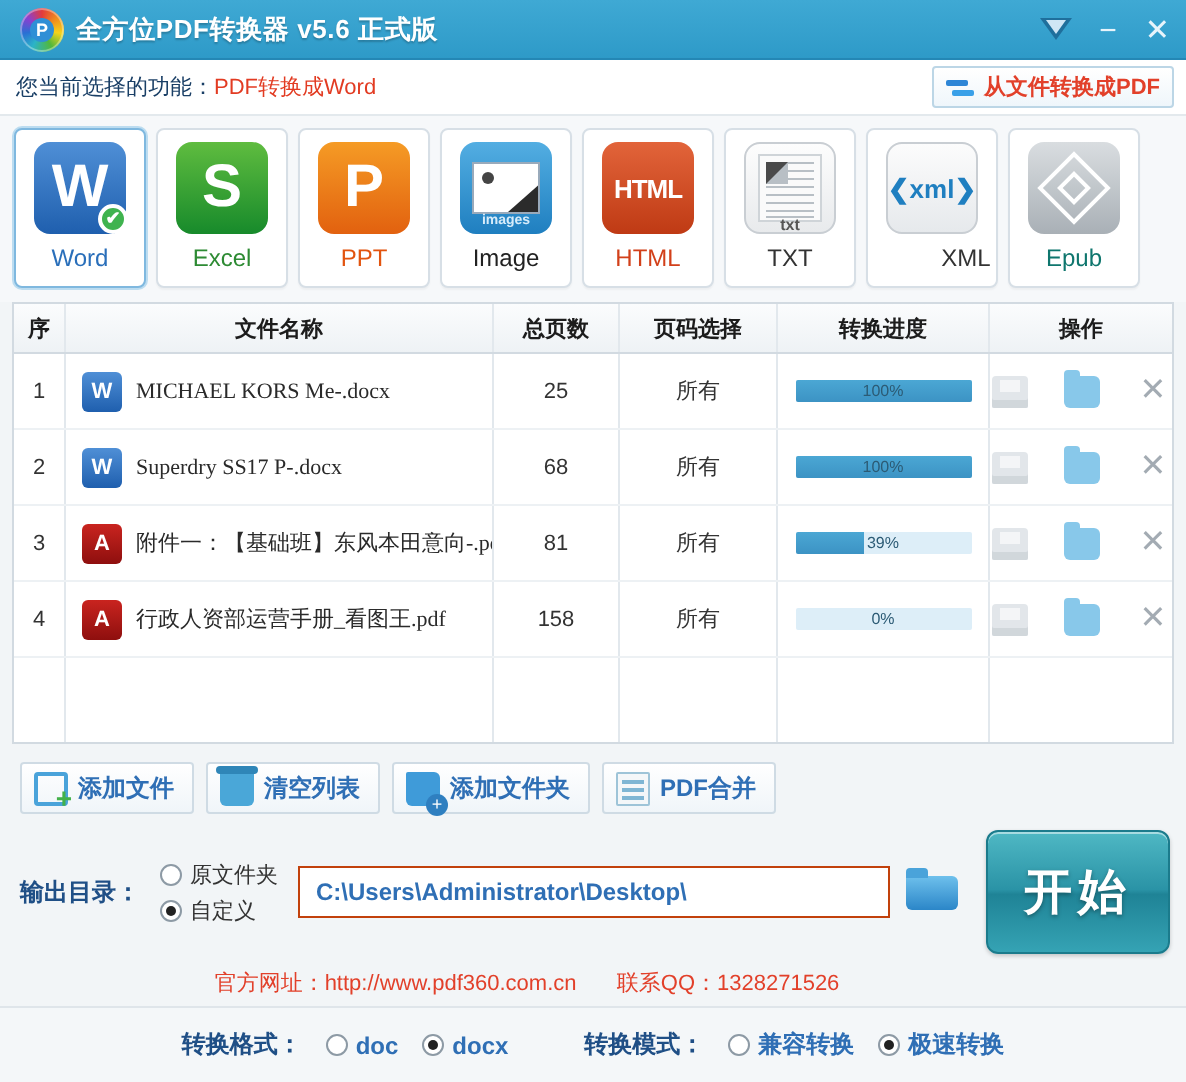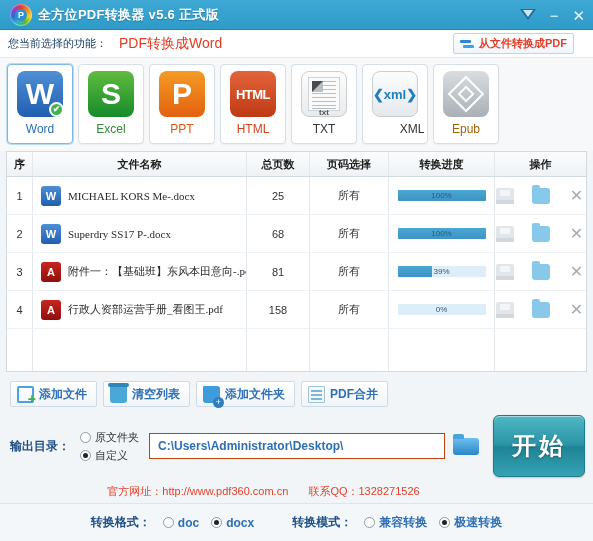--- a/index.html
+++ b/index.html
@@ -30,22 +30,22 @@
   .wc { color:#e8f4fb; font-size:15px; line-height:1; cursor:default; }
   .wc-menu { width:16px; height:14px; position:relative; }
   .wc-menu:before{ content:""; position:absolute; left:0; top:1px; width:0; height:0;
     border-left:8px solid transparent; border-right:8px solid transparent; border-top:11px solid #1f6f9c; }
   .wc-menu:after{ content:""; position:absolute; left:3px; top:2px; width:0; height:0;
     border-left:5px solid transparent; border-right:5px solid transparent; border-top:7px solid #cfe6f5; }
 
   
   .funcbar { height:28px; background:#ffffff; display:flex; align-items:center; padding:0 8px; position:relative; border-bottom:1px solid #e3e9ed; }
   .funcbar .lbl { font-size:11px; color:#1a3f66; }
-  .funcbar .val { font-size:14px; color:#e23b22; margin-left:12px; }
-  .to-pdf-btn { position:absolute; right:19px; top:3px; height:21px; display:flex; align-items:center; gap:4px;
+  .funcbar .val { font-size:11px; color:#e23b22; }
+  .to-pdf-btn { position:absolute; right:6px; top:3px; height:21px; display:flex; align-items:center; gap:4px;
     padding:0 6px; border:1px solid #bcd6e6; border-radius:2px; background:linear-gradient(180deg,#ffffff,#eff6fb); cursor:pointer; }
   .to-pdf-btn .t { font-size:11px; color:#e2402a; font-weight:bold; }
   .swap-ico { width:15px; height:12px; position:relative; }
   .swap-ico:before, .swap-ico:after { content:""; position:absolute; height:3px; background:#2f86d6; border-radius:1px; }
   .swap-ico:before { left:0; top:2px; width:11px; }
   .swap-ico:after { left:3px; top:7px; width:11px; background:#3aa0e8; }
 
   
   .tiles { display:flex; gap:5px; padding:6px 7px 7px 7px; background:#f6f8fa; }
   .tile { width:66px; height:80px; background:#fff; border:1px solid #d7dfe6; border-radius:4px;
@@ -62,21 +62,21 @@
   .gl-ppt .letter { font-size:30px; line-height:1; }
   .gl-image { background:linear-gradient(180deg,#53aee2,#1f7fc0); }
   .gl-html { background:linear-gradient(180deg,#e2643a,#bf3a14); }
   .gl-html .letter { font-size:13px; letter-spacing:-.5px; }
   .gl-txt { background:linear-gradient(180deg,#fdfdfd,#e8eaec); border:1px solid #c9ced3; }
   .gl-xml { background:linear-gradient(180deg,#fcfcfc,#e6e9ec); border:1px solid #c9ced3; }
   .gl-xml .letter { font-size:13px; color:#1f7fc0; font-weight:bold; }
   .gl-epub { background:linear-gradient(180deg,#d9dde0,#a9b0b6); }
   .cap-word{ color:#2a6fba; } .cap-excel{ color:#2e8b34; } .cap-ppt{ color:#e2540f; }
   .cap-image{ color:#222; } .cap-html{ color:#d2401a; } .cap-txt{ color:#333; }
-  .cap-xml{ color:#333;margin-left:34px; } .cap-epub{ color:#a16207; }
+  .cap-xml{ color:#333;margin-left:34px; } .cap-epub{ color:#0f766e; }
   .tile.selected { border-color:#7fb8df; box-shadow:0 0 0 1px #bcdcf0; }
   .check { position:absolute; right:8px; bottom:26px; width:15px; height:15px; border-radius:50%;
     background:#3fb34f; border:2px solid #fff; color:#fff; font-size:9px; line-height:11px; text-align:center; font-weight:bold; }
   
   .pic { width:34px; height:26px; background:#fff; border:1px solid #9ab; position:relative; overflow:hidden; }
   .pic:before { content:""; position:absolute; left:4px; top:4px; width:6px; height:6px; border-radius:50%; background:#444; }
   .pic:after { content:""; position:absolute; right:-2px; bottom:0; width:0; height:0;
     border-left:17px solid transparent; border-bottom:15px solid #2b2b2b; }
   .imgcap { position:absolute; bottom:3px; left:0; right:0; text-align:center; font-size:7px; color:#d7ecfa; }
   
@@ -203,20 +203,27 @@
         </div>
       <div class="cap cap-excel">Excel</div>
     </div>
     <div class="tile">
       <div class="gl gl-ppt">
           <span class="letter">P</span>
         </div>
       <div class="cap cap-ppt">PPT</div>
     </div>
     <div class="tile">
+      <div class="gl gl-image">
+        <span class="pic"></span>
+        <span class="imgcap">images</span>
+      </div>
+      <div class="cap cap-image">Image</div>
+    </div>
+    <div class="tile">
       <div class="gl gl-html">
           <span class="letter">HTML</span>
         </div>
       <div class="cap cap-html">HTML</div>
     </div>
     <div class="tile">
       <div class="gl gl-txt">
         <span class="txtlines">
           <span class="corner"></span>
           <span></span>

